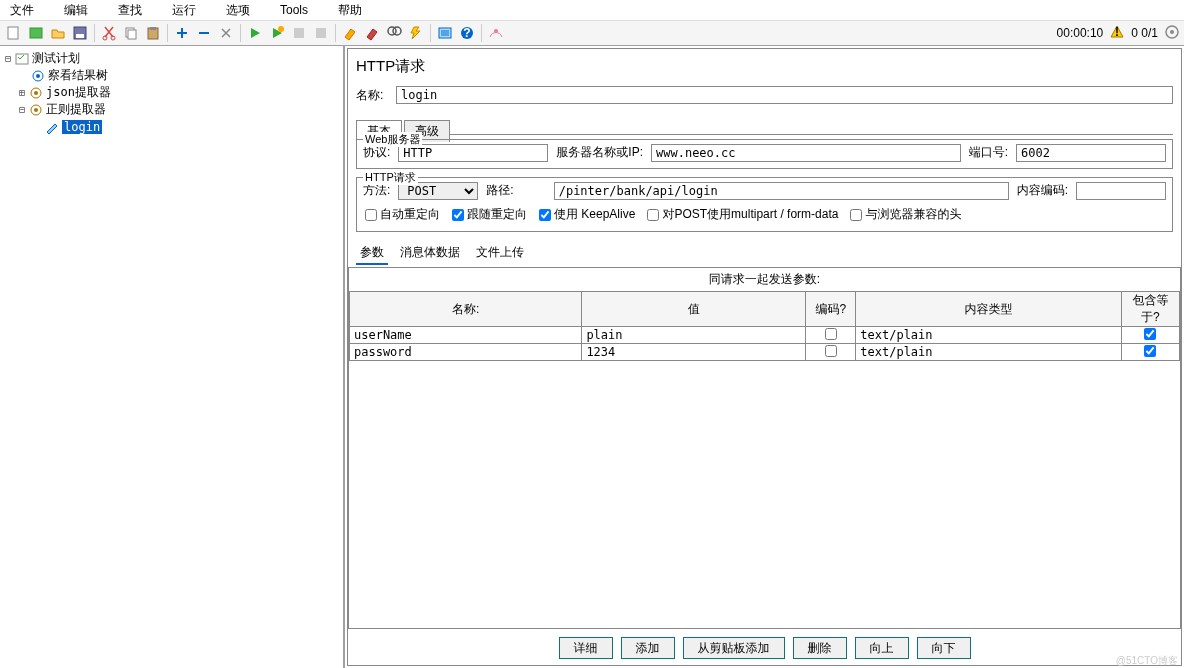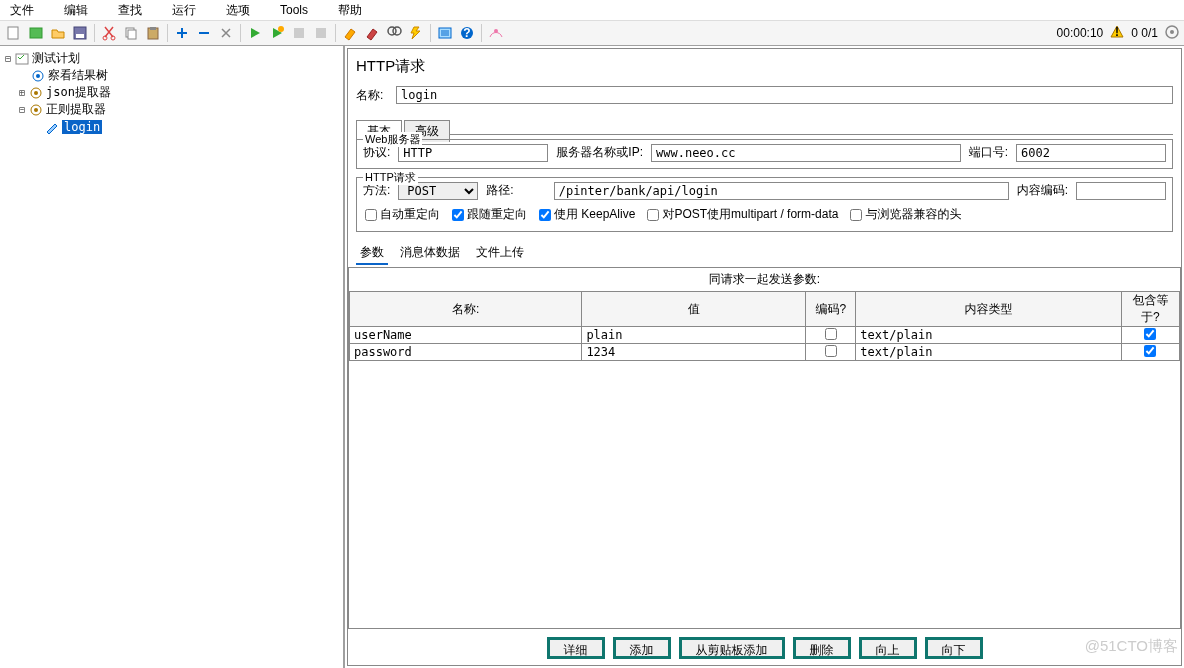--- a/index.html
+++ b/index.html
@@ -38,22 +38,22 @@
 .subtab.active { border-bottom: 2px solid #0a64c8; }
 .param-box { border: 1px solid #888; margin: 2px 0; }
 .param-title { text-align: center; padding: 3px 0; font-size: 12px; }
 table.params { width: 100%; border-collapse: collapse; }
 table.params th, table.params td { border: 1px solid #888; height: 17px; padding: 0 4px; font-size: 12px; text-align: left; }
 table.params th { text-align: center; background: #f5f5f5; font-weight: normal; }
 table.params td.mono { font-family: monospace; }
 table.params td.ck { text-align: center; }
 table.params td.ck input { width: 12px; height: 12px; }
 .btn-row { display: flex; justify-content: center; gap: 8px; padding: 6px 0; margin-top: auto; }
-.btn { border: 3px solid #0f766e; background: #f0f0f0; padding: 2px 14px; height: 22px; cursor: default; }
-.watermark { position: absolute; right: 6px; bottom: 12px; color: #ccc; font-size: 15px; }
+.btn { border: 1px solid #0f766e; background: #f0f0f0; padding: 2px 14px; height: 22px; cursor: default; }
+.watermark { position: absolute; right: 6px; bottom: 0; color: #ccc; font-size: 10px; }
 </style>
 </head>
 <body>
 
 <div class="menubar">
   <span>文件</span>
   <span>编辑</span>
   <span>查找</span>
   <span>运行</span>
   <span>选项</span>

